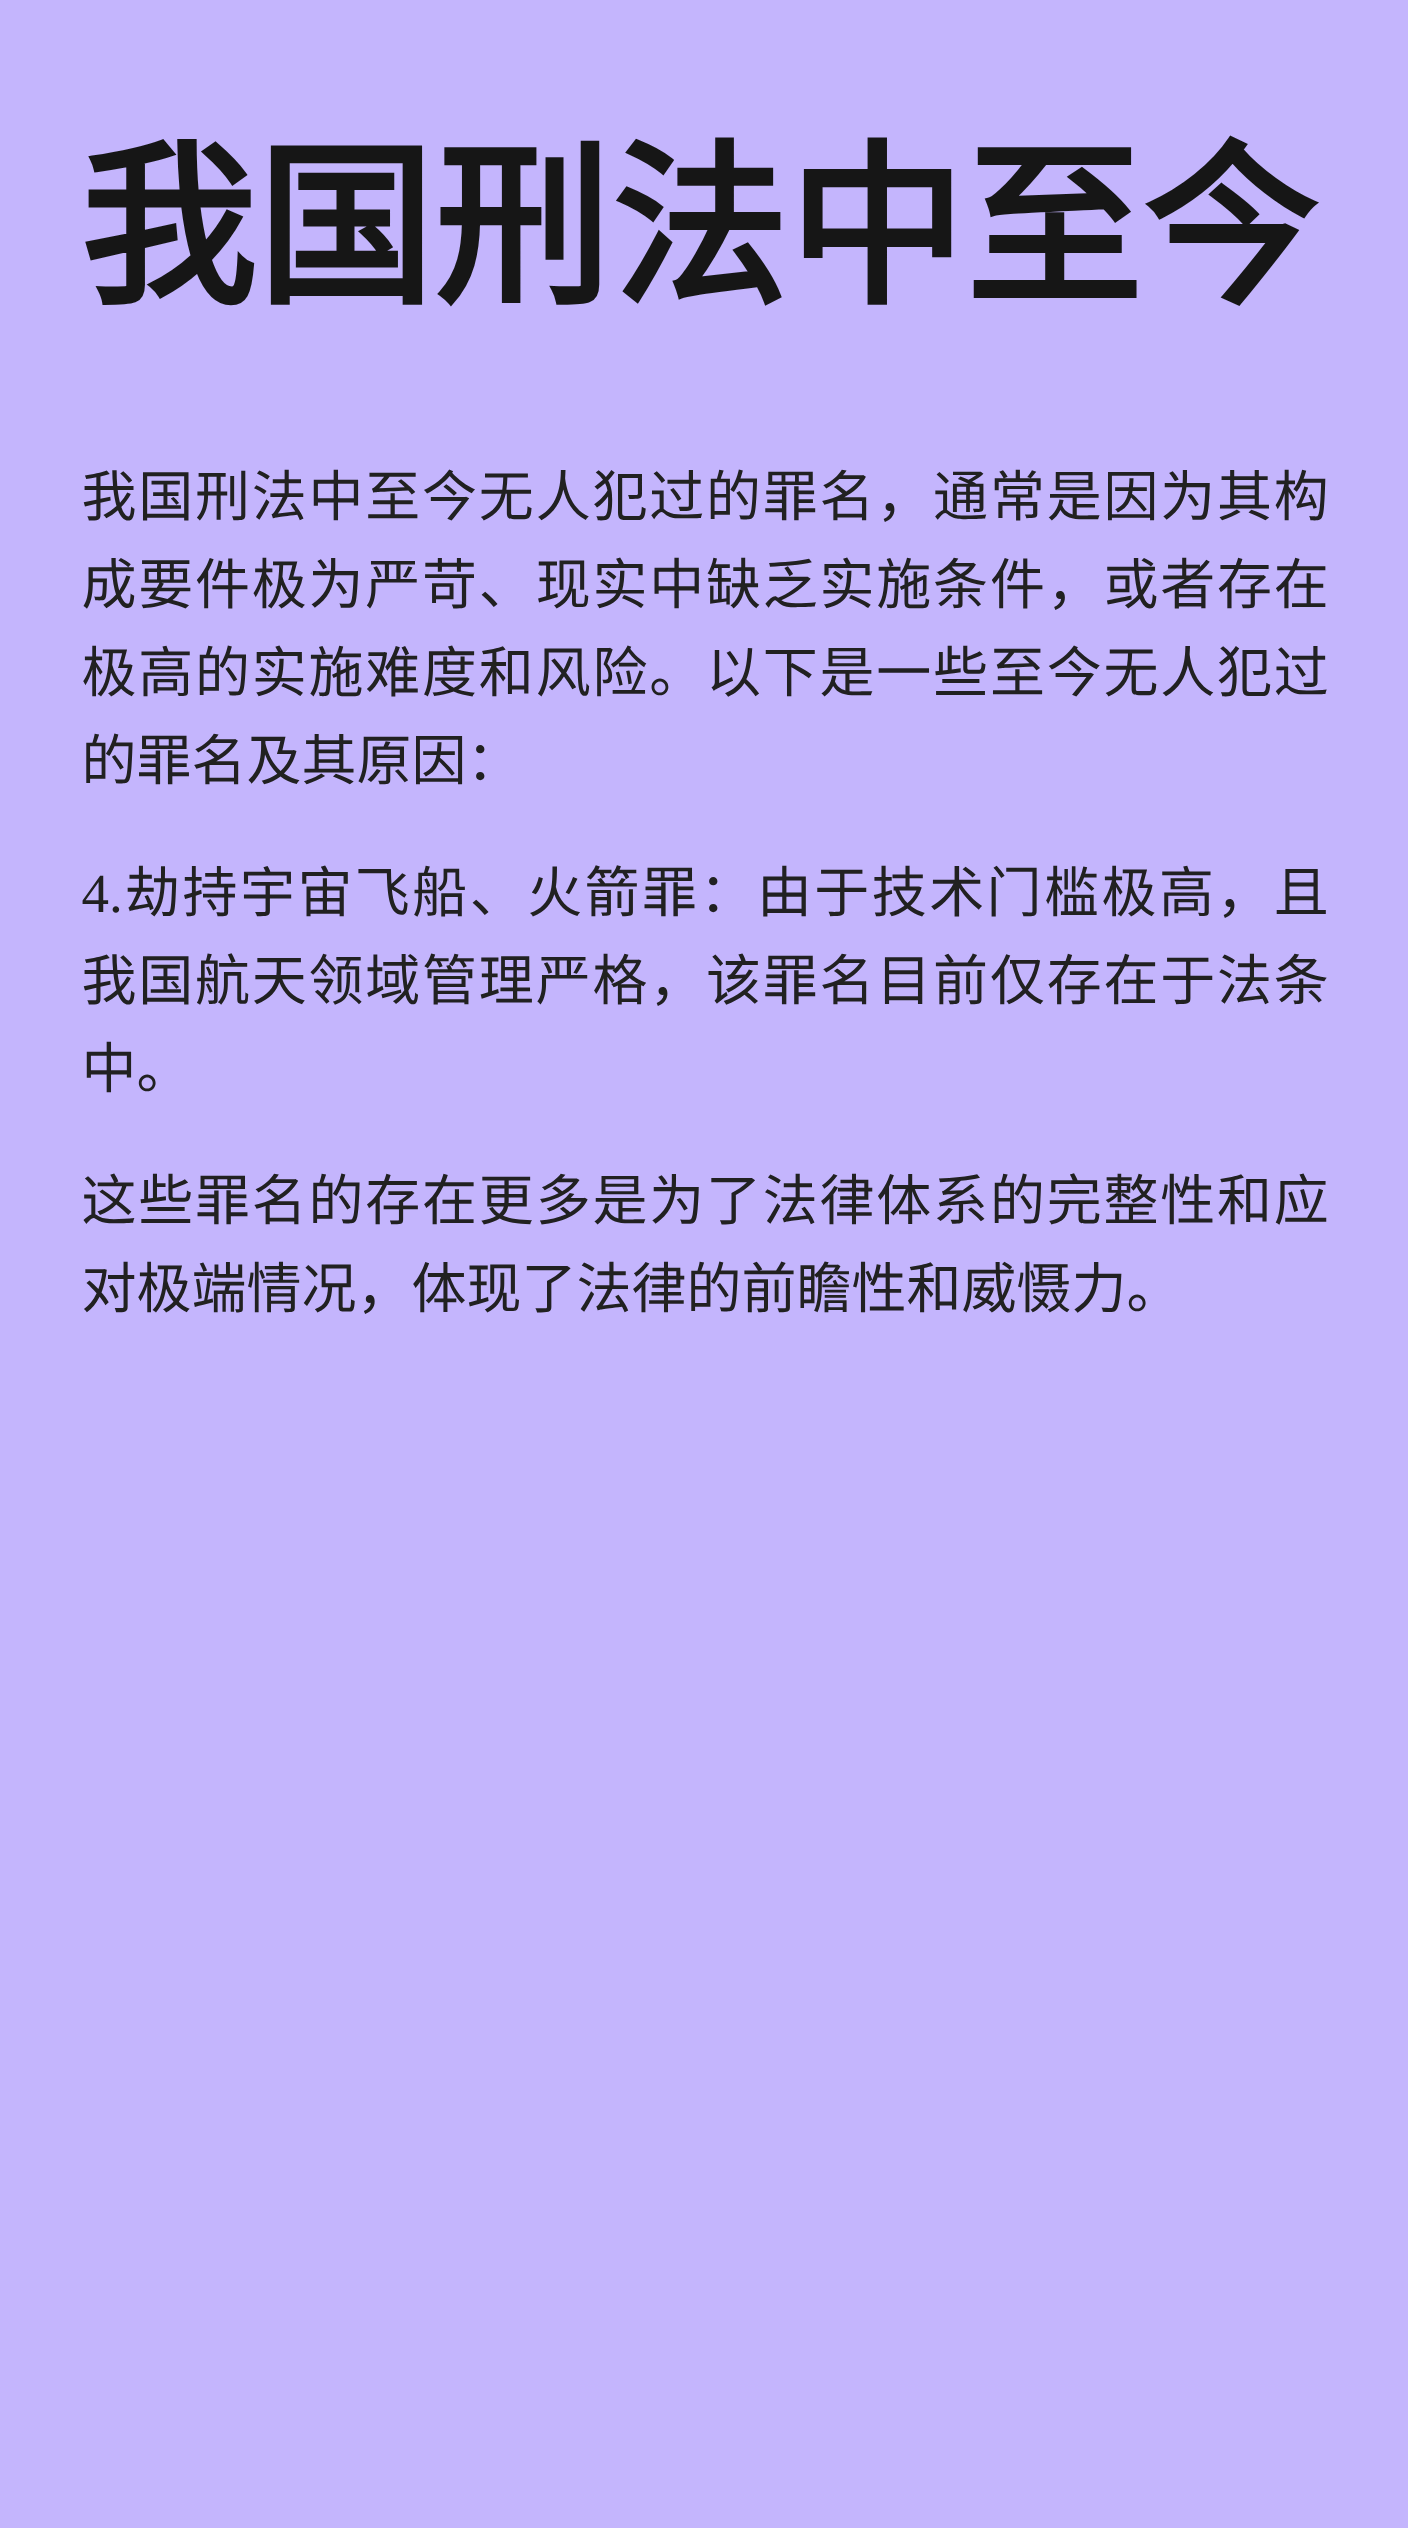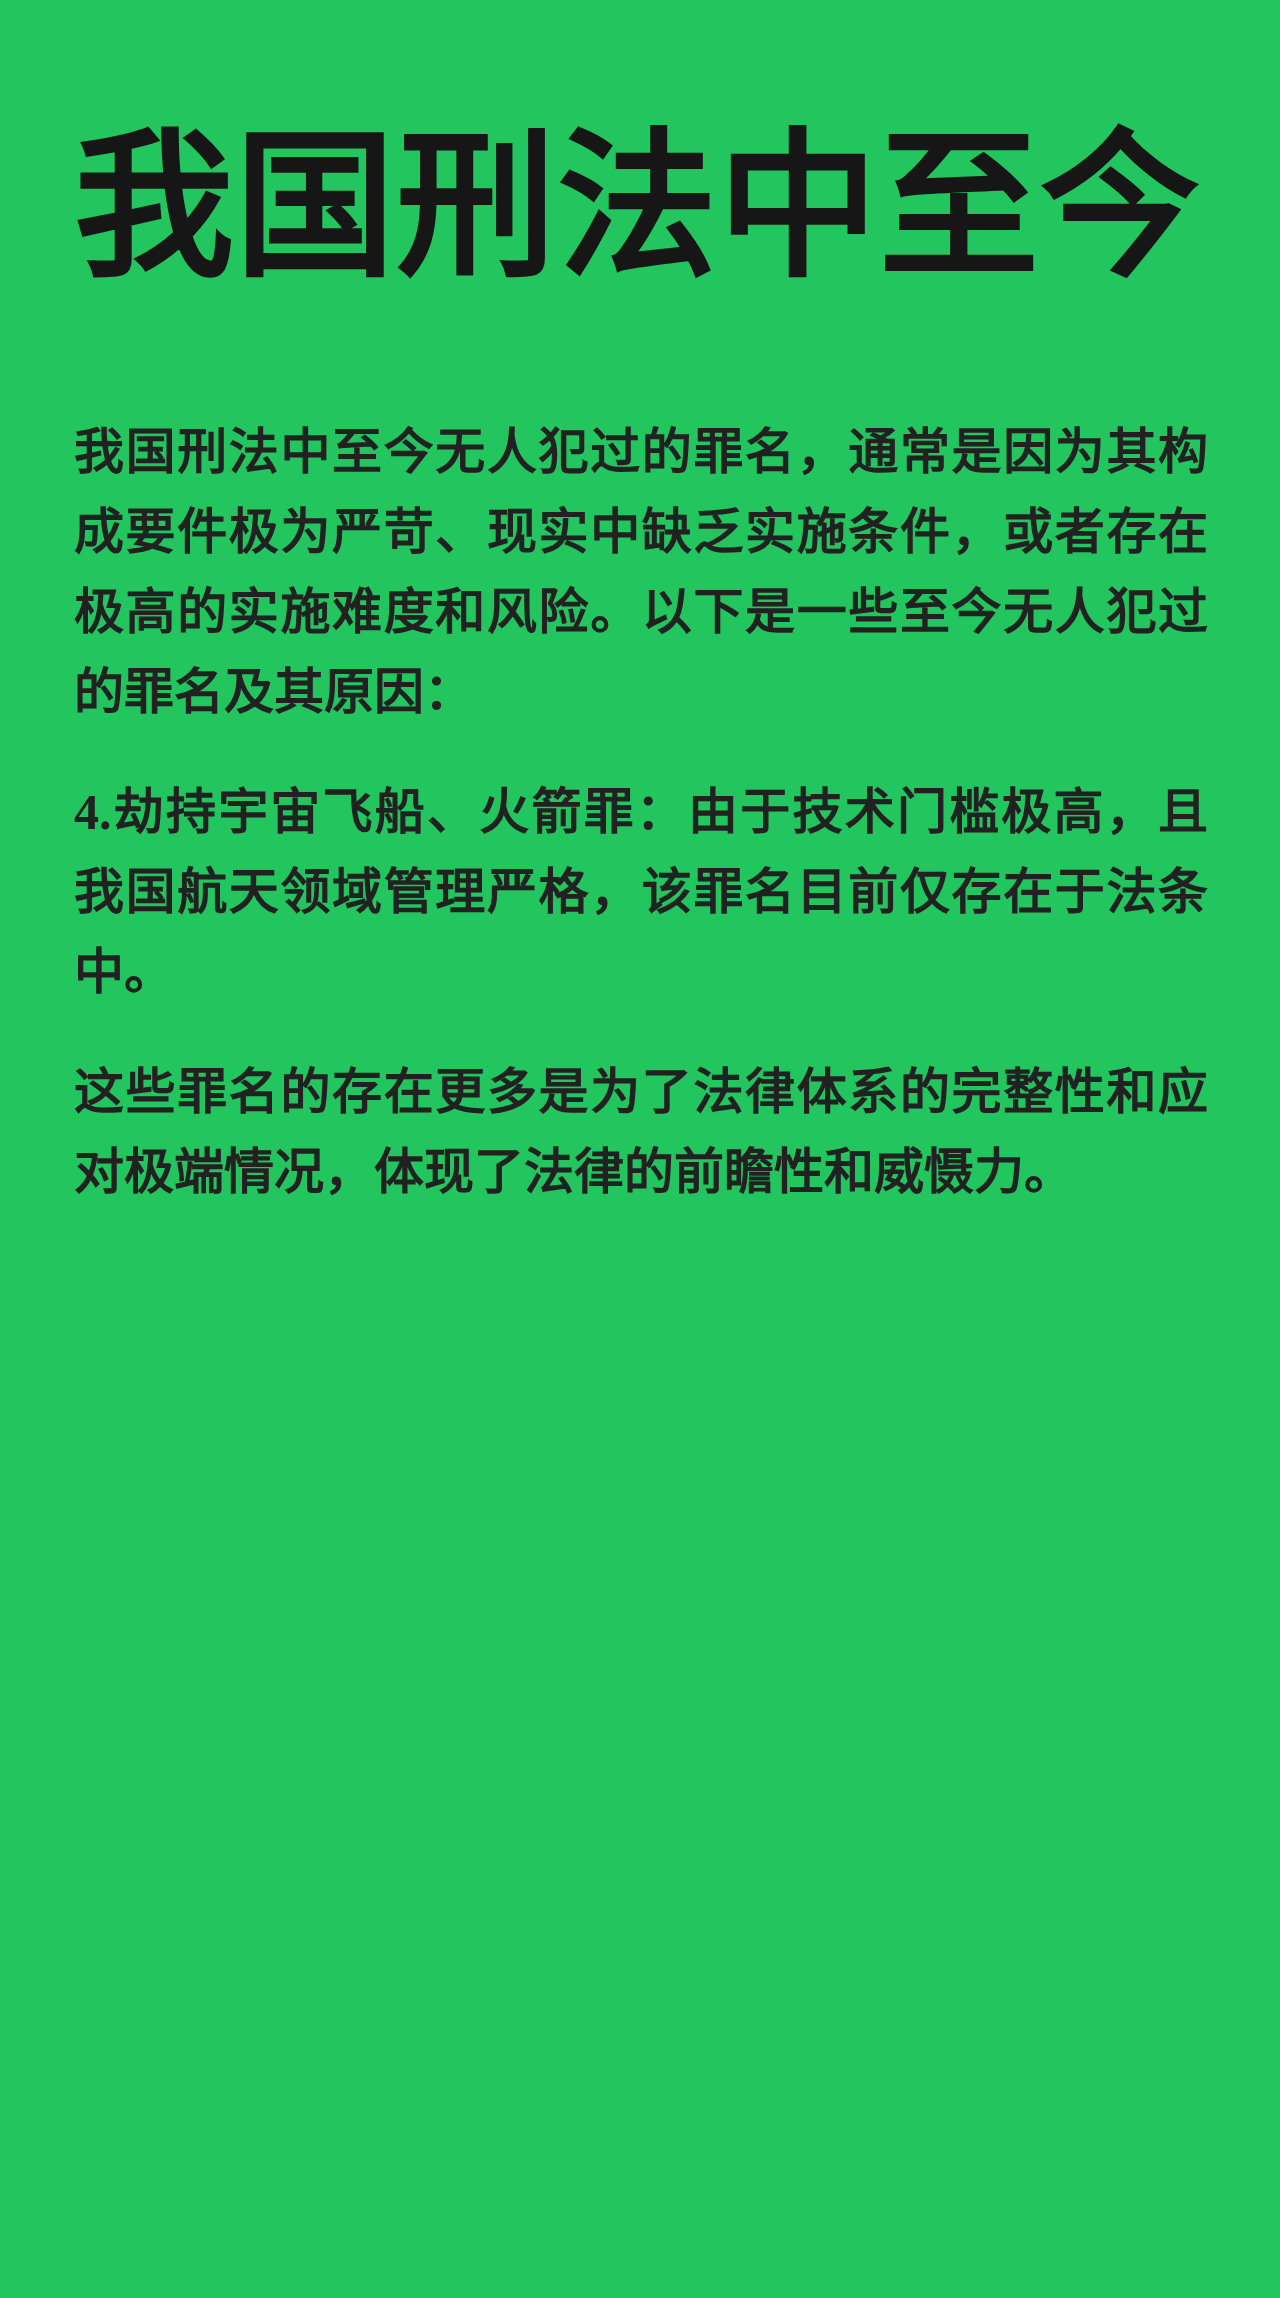--- a/index.html
+++ b/index.html
@@ -12,21 +12,21 @@
     height: 2298px;
     background: #fdfdfd;
     overflow: hidden;
     font-family: "Liberation Serif", "DejaVu Serif", serif;
   }
   .page {
     box-sizing: border-box;
     width: 1280px;
     height: 2298px;
     padding: 112px 72px 0 74px;
-    background: #22c55e;
+    background: #c4b5fd;
   }
   .title {
     margin: 0 0 108px 0;
     padding: 0;
     font-size: 160px;
     line-height: 1.2;
     font-weight: 700;
     letter-spacing: 1px;
     color: #161616;
     text-rendering: optimizeLegibility;
@@ -37,21 +37,21 @@
   }
   .article-body p {
     margin: 0 0 40px 0;
     padding: 0;
     font-size: 50px;
     line-height: 80px;
     letter-spacing: 0;
     color: #212121;
     text-align: justify;
     text-justify: inter-ideograph;
-    font-weight: 700;
+    font-weight: 400;
   }
   .article-body p:last-child {
     margin-bottom: 0;
   }
 </style>
 </head>
 <body>
 
 <div class="page">
   <h1 class="title">

